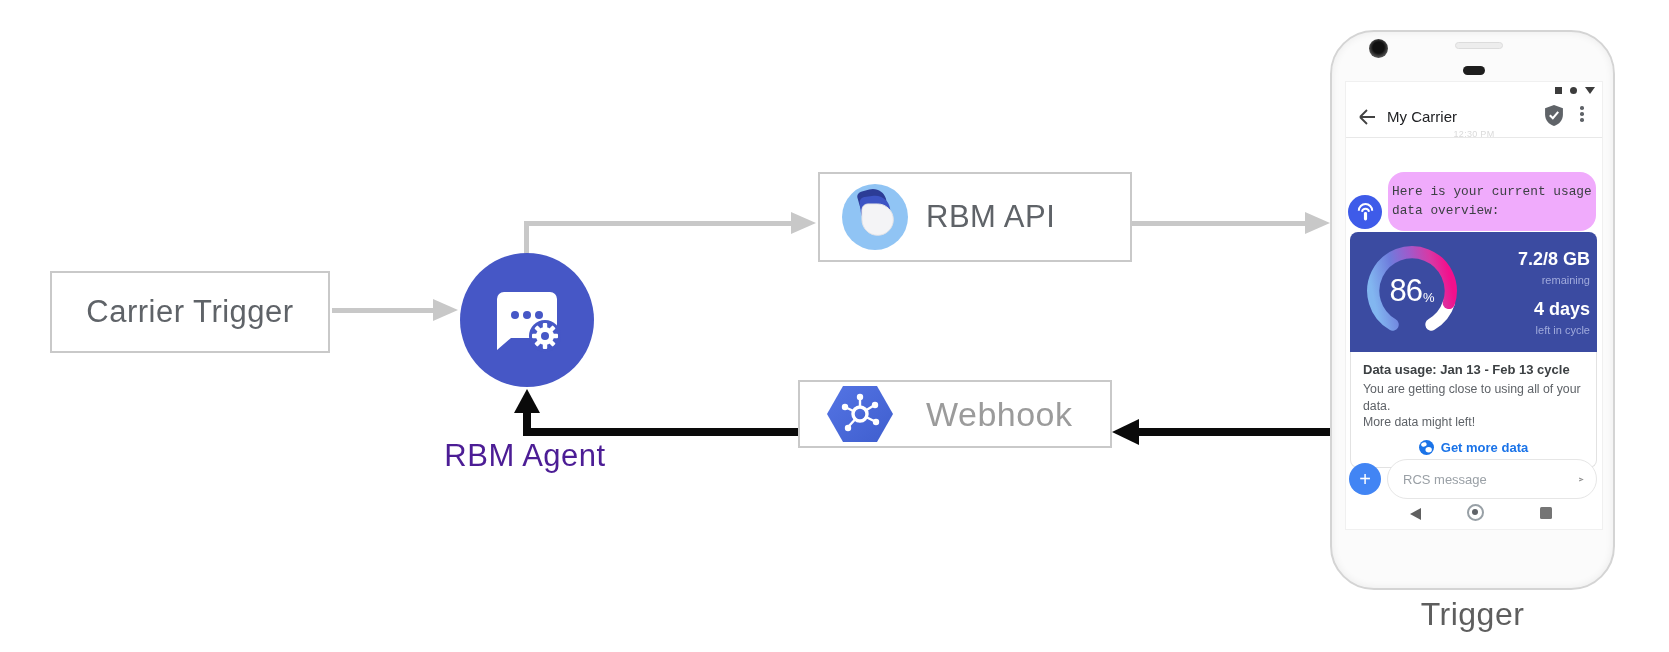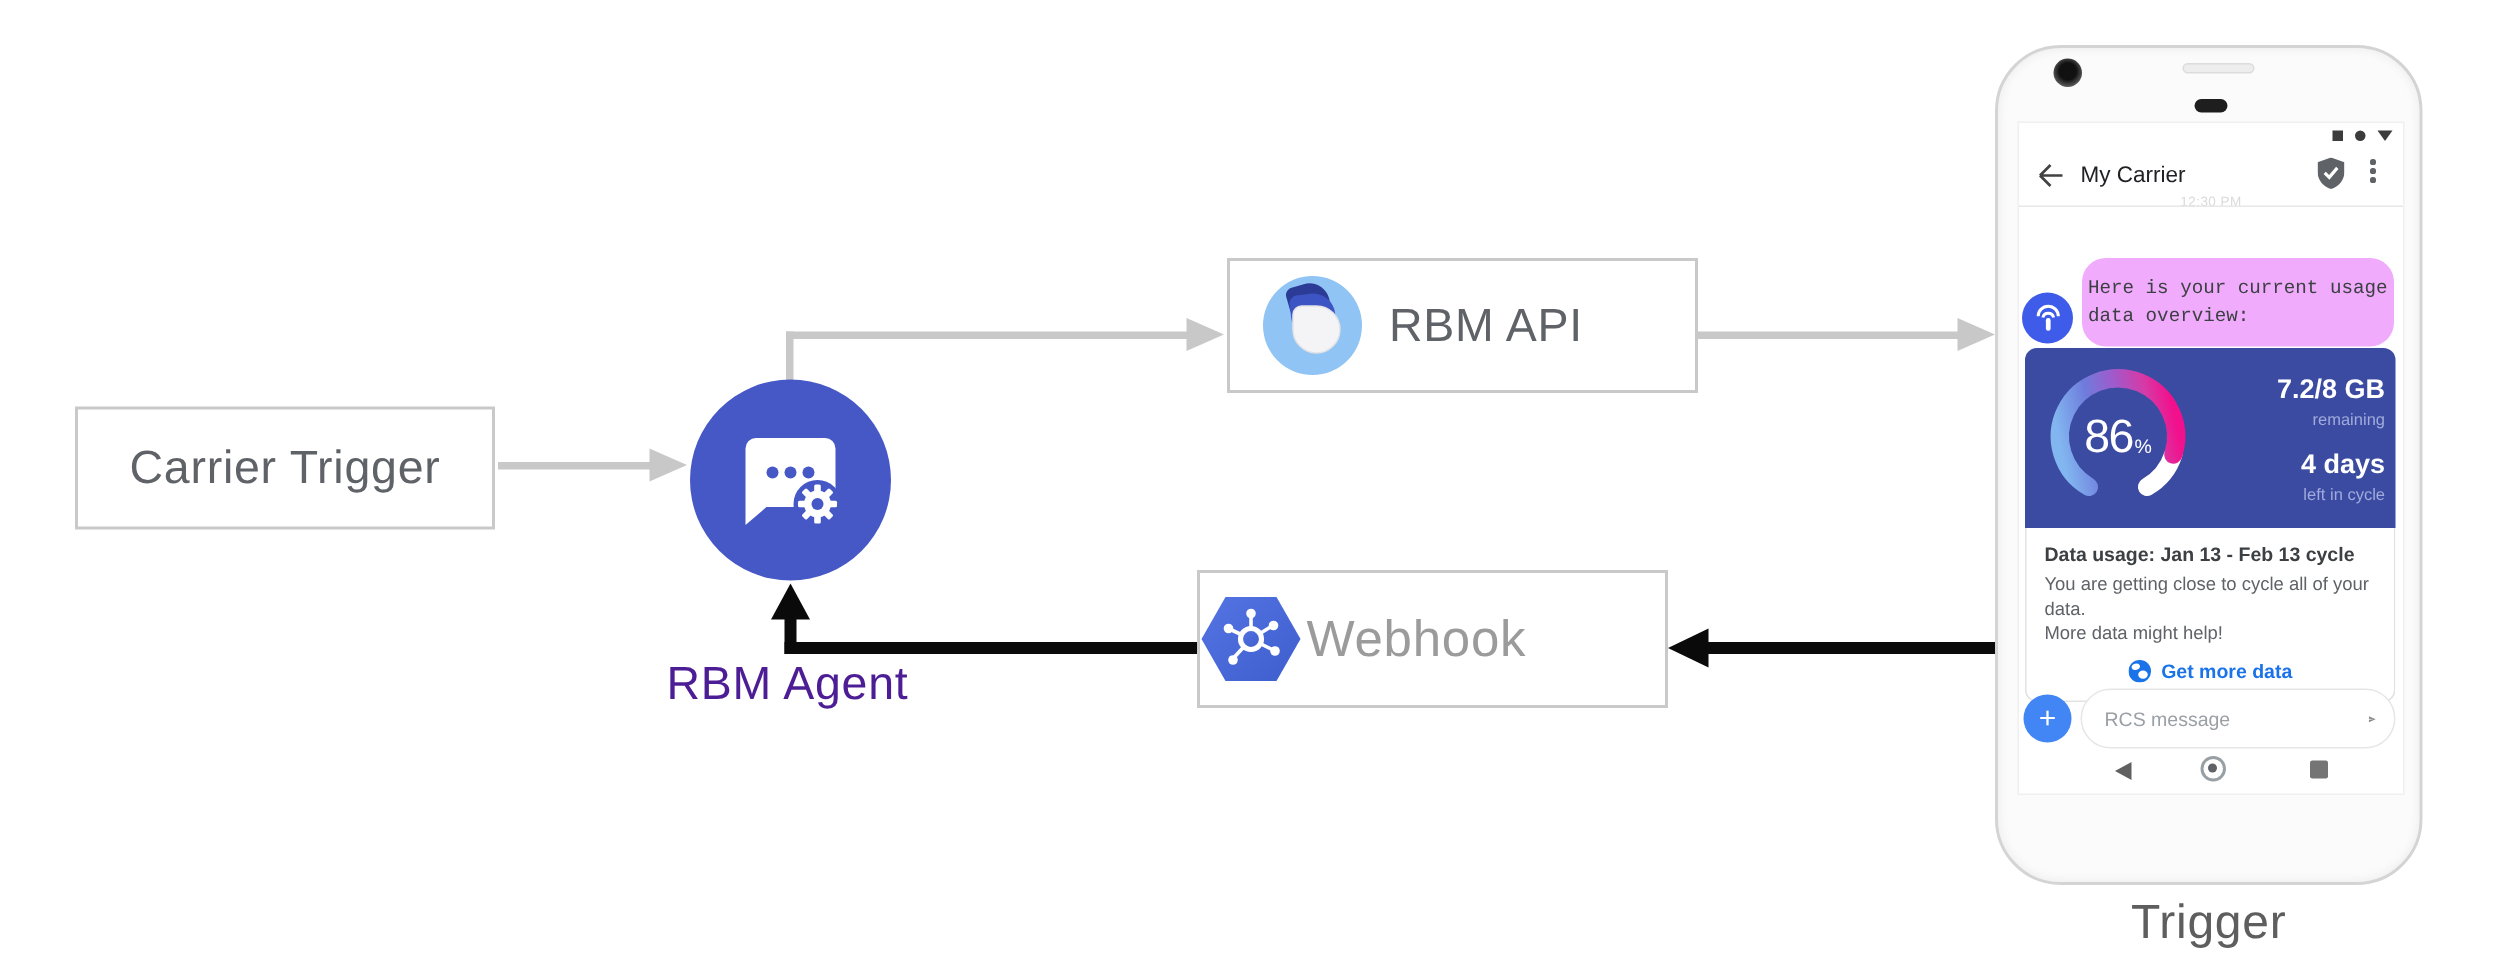--- a/index.html
+++ b/index.html
@@ -7,21 +7,21 @@
   body { font-family:"Liberation Sans", sans-serif; }
   #canvas { position:relative; width:1669px; height:652px; background:#fff; overflow:hidden; }
 
   
   .dnode { position:absolute; background:#fff; border:2px solid #C9C9C9; display:flex; align-items:center; justify-content:center; }
   .dlabel { color:#5F6368; font-weight:300; letter-spacing:.5px; }
   .node-ext { left:50px; top:271px; width:280px; height:82px; }
   .node-ext .dlabel { font-size:31px; }
   .node-api { left:818px; top:172px; width:314px; height:90px; justify-content:flex-start; padding-left:20px; gap:16px; }
   .node-api .dlabel { font-size:31px; }
-  .node-hook { left:798px; top:380px; width:314px; height:92px; justify-content:flex-start; gap:3px; }
+  .node-hook { left:798px; top:380px; width:314px; height:68px; justify-content:flex-start; padding-left:26px; gap:32px; }
   .node-hook .dlabel { font-size:34px; color:#9B9B9B; }
 
   .agent-circle { position:absolute; left:460px; top:253px; width:134px; height:134px; border-radius:50%;
                   background:#4657C6; display:flex; align-items:center; justify-content:center; }
   .freelabel { position:absolute; color:#4c1d95; font-weight:300; letter-spacing:.5px; text-align:center; }
   .lbl-agent { left:395px; top:438px; width:260px; font-size:31px; }
   .lbl-messages { left:1330px; top:596px; width:285px; font-size:32px; color:#5E5E5E; }
 
   
   .gline { position:absolute; background:#C8C8C8; }
@@ -265,22 +265,22 @@
             <div class="stat-val">7.2/8 GB</div>
             <div class="stat-sub">remaining</div>
             <div class="stat-gap"></div>
             <div class="stat-val">4 days</div>
             <div class="stat-sub">left in cycle</div>
           </div>
         </div>
         <div class="card-white">
           <div class="cw-title">Data usage: Jan 13 - Feb 13 cycle</div>
           <div class="cw-body">
-            <div>You are getting close to cycle all of your data.</div>
-            <div>More data might help!</div>
+            <div>You are getting close to using all of your data.</div>
+            <div>More data might left!</div>
           </div>
           <div class="cw-action">
             <svg width="15" height="15" viewBox="0 0 16 16">
               <circle cx="8" cy="8" r="8" fill="#1A73E8"></circle>
               <ellipse cx="5.2" cy="4.8" rx="3" ry="2.2" fill="#FFFFFF" transform="rotate(-18 5.2 4.8)"></ellipse>
               <ellipse cx="10.3" cy="10.4" rx="3.4" ry="2.9" fill="#FFFFFF"></ellipse>
             </svg>
             <span>Get more data</span>
           </div>
         </div>

